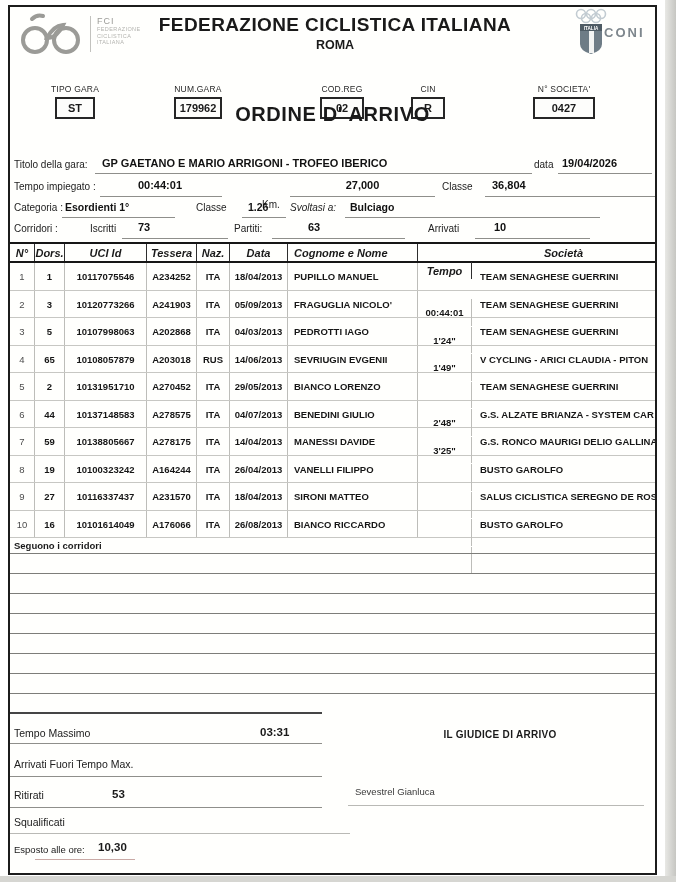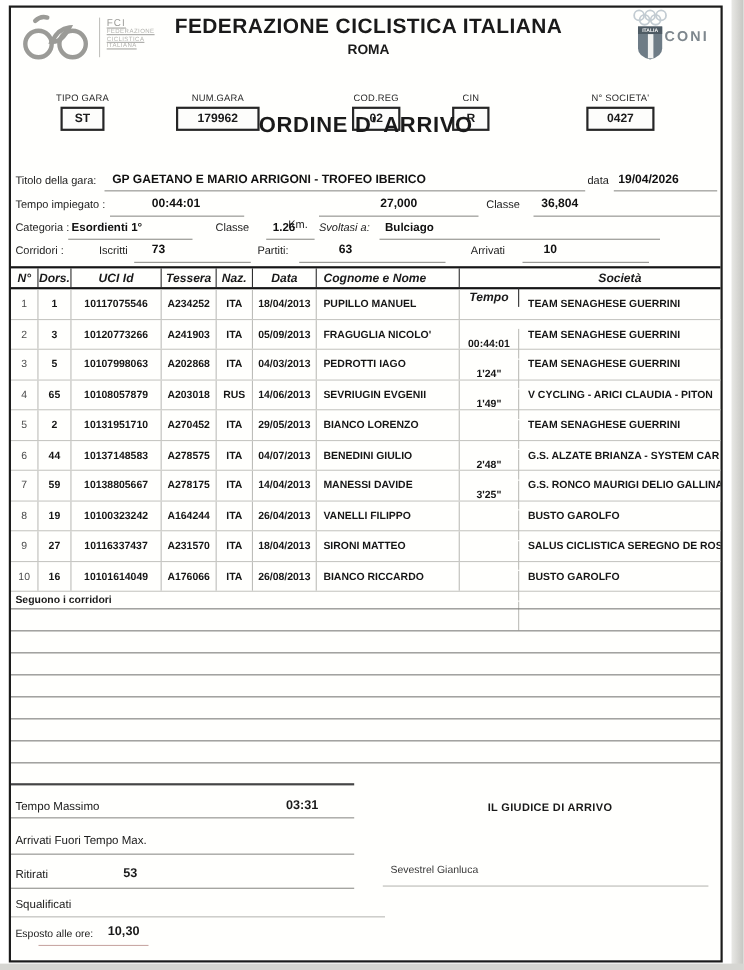--- a/index.html
+++ b/index.html
@@ -24,21 +24,21 @@
   .lbl { font-size:10px; color:#222; white-space:nowrap; }
   .val { font-size:11px; font-weight:bold; color:#111; white-space:nowrap; }
 
   
   .org-title { left:140px; top:7px; width:370px; text-align:center;
     font-size:19px; font-weight:bold; letter-spacing:.4px; }
   .org-city { left:140px; top:31px; width:370px; text-align:center;
     font-size:12.5px; font-weight:bold; }
   .fci-block { left:8px; top:4px; }
   .fci-divider { left:80px; top:9px; width:1px; height:36px; background:#c2c2be; }
-  .fci-text { left:87px; top:9px; color:#a7a7a3;text-decoration:underline; }
+  .fci-text { left:87px; top:9px; color:#a7a7a3; }
   .fci-text .big { font-size:9px; letter-spacing:1px; color:#9c9c98; }
   .fci-text .small { font-size:5.5px; letter-spacing:.4px; line-height:6.5px; color:#b3b3af; }
   .coni-block { left:558px; top:0px; width:85px; }
   .coni-label { position:absolute; left:36px; top:18px; font-size:13px; font-weight:bold;
     color:#7e878d; letter-spacing:2px; }
 
   
   .reg-field { position:absolute; text-align:center; }
   .reg-label { font-size:8.5px; color:#2a2a2a; letter-spacing:.2px; white-space:nowrap;margin-top:25px; }
   .reg-box { margin:3px auto 0; border:2px solid #262626; font-size:11px; font-weight:bold;
@@ -121,21 +121,21 @@
     </svg>
     <span class="coni-label">CONI</span>
   </div>
 
   <div class="reg-field" style="left:25px; top:52px; width:80px;">
     <div class="reg-label">TIPO GARA</div>
     <div class="reg-box" style="width:40px;">ST</div>
   </div>
   <div class="reg-field" style="left:148px; top:52px; width:80px;">
     <div class="reg-label">NUM.GARA</div>
-    <div class="reg-box" style="width:76px;">179962</div>
+    <div class="reg-box" style="width:48px;">179962</div>
   </div>
   <div class="reg-field" style="left:302px; top:52px; width:60px;">
     <div class="reg-label">COD.REG</div>
     <div class="reg-box" style="width:44px;">02</div>
   </div>
   <div class="reg-field" style="left:394px; top:52px; width:48px;">
     <div class="reg-label">CIN</div>
     <div class="reg-box" style="width:34px;">R</div>
   </div>
   <div class="reg-field" style="left:514px; top:52px; width:80px;">

